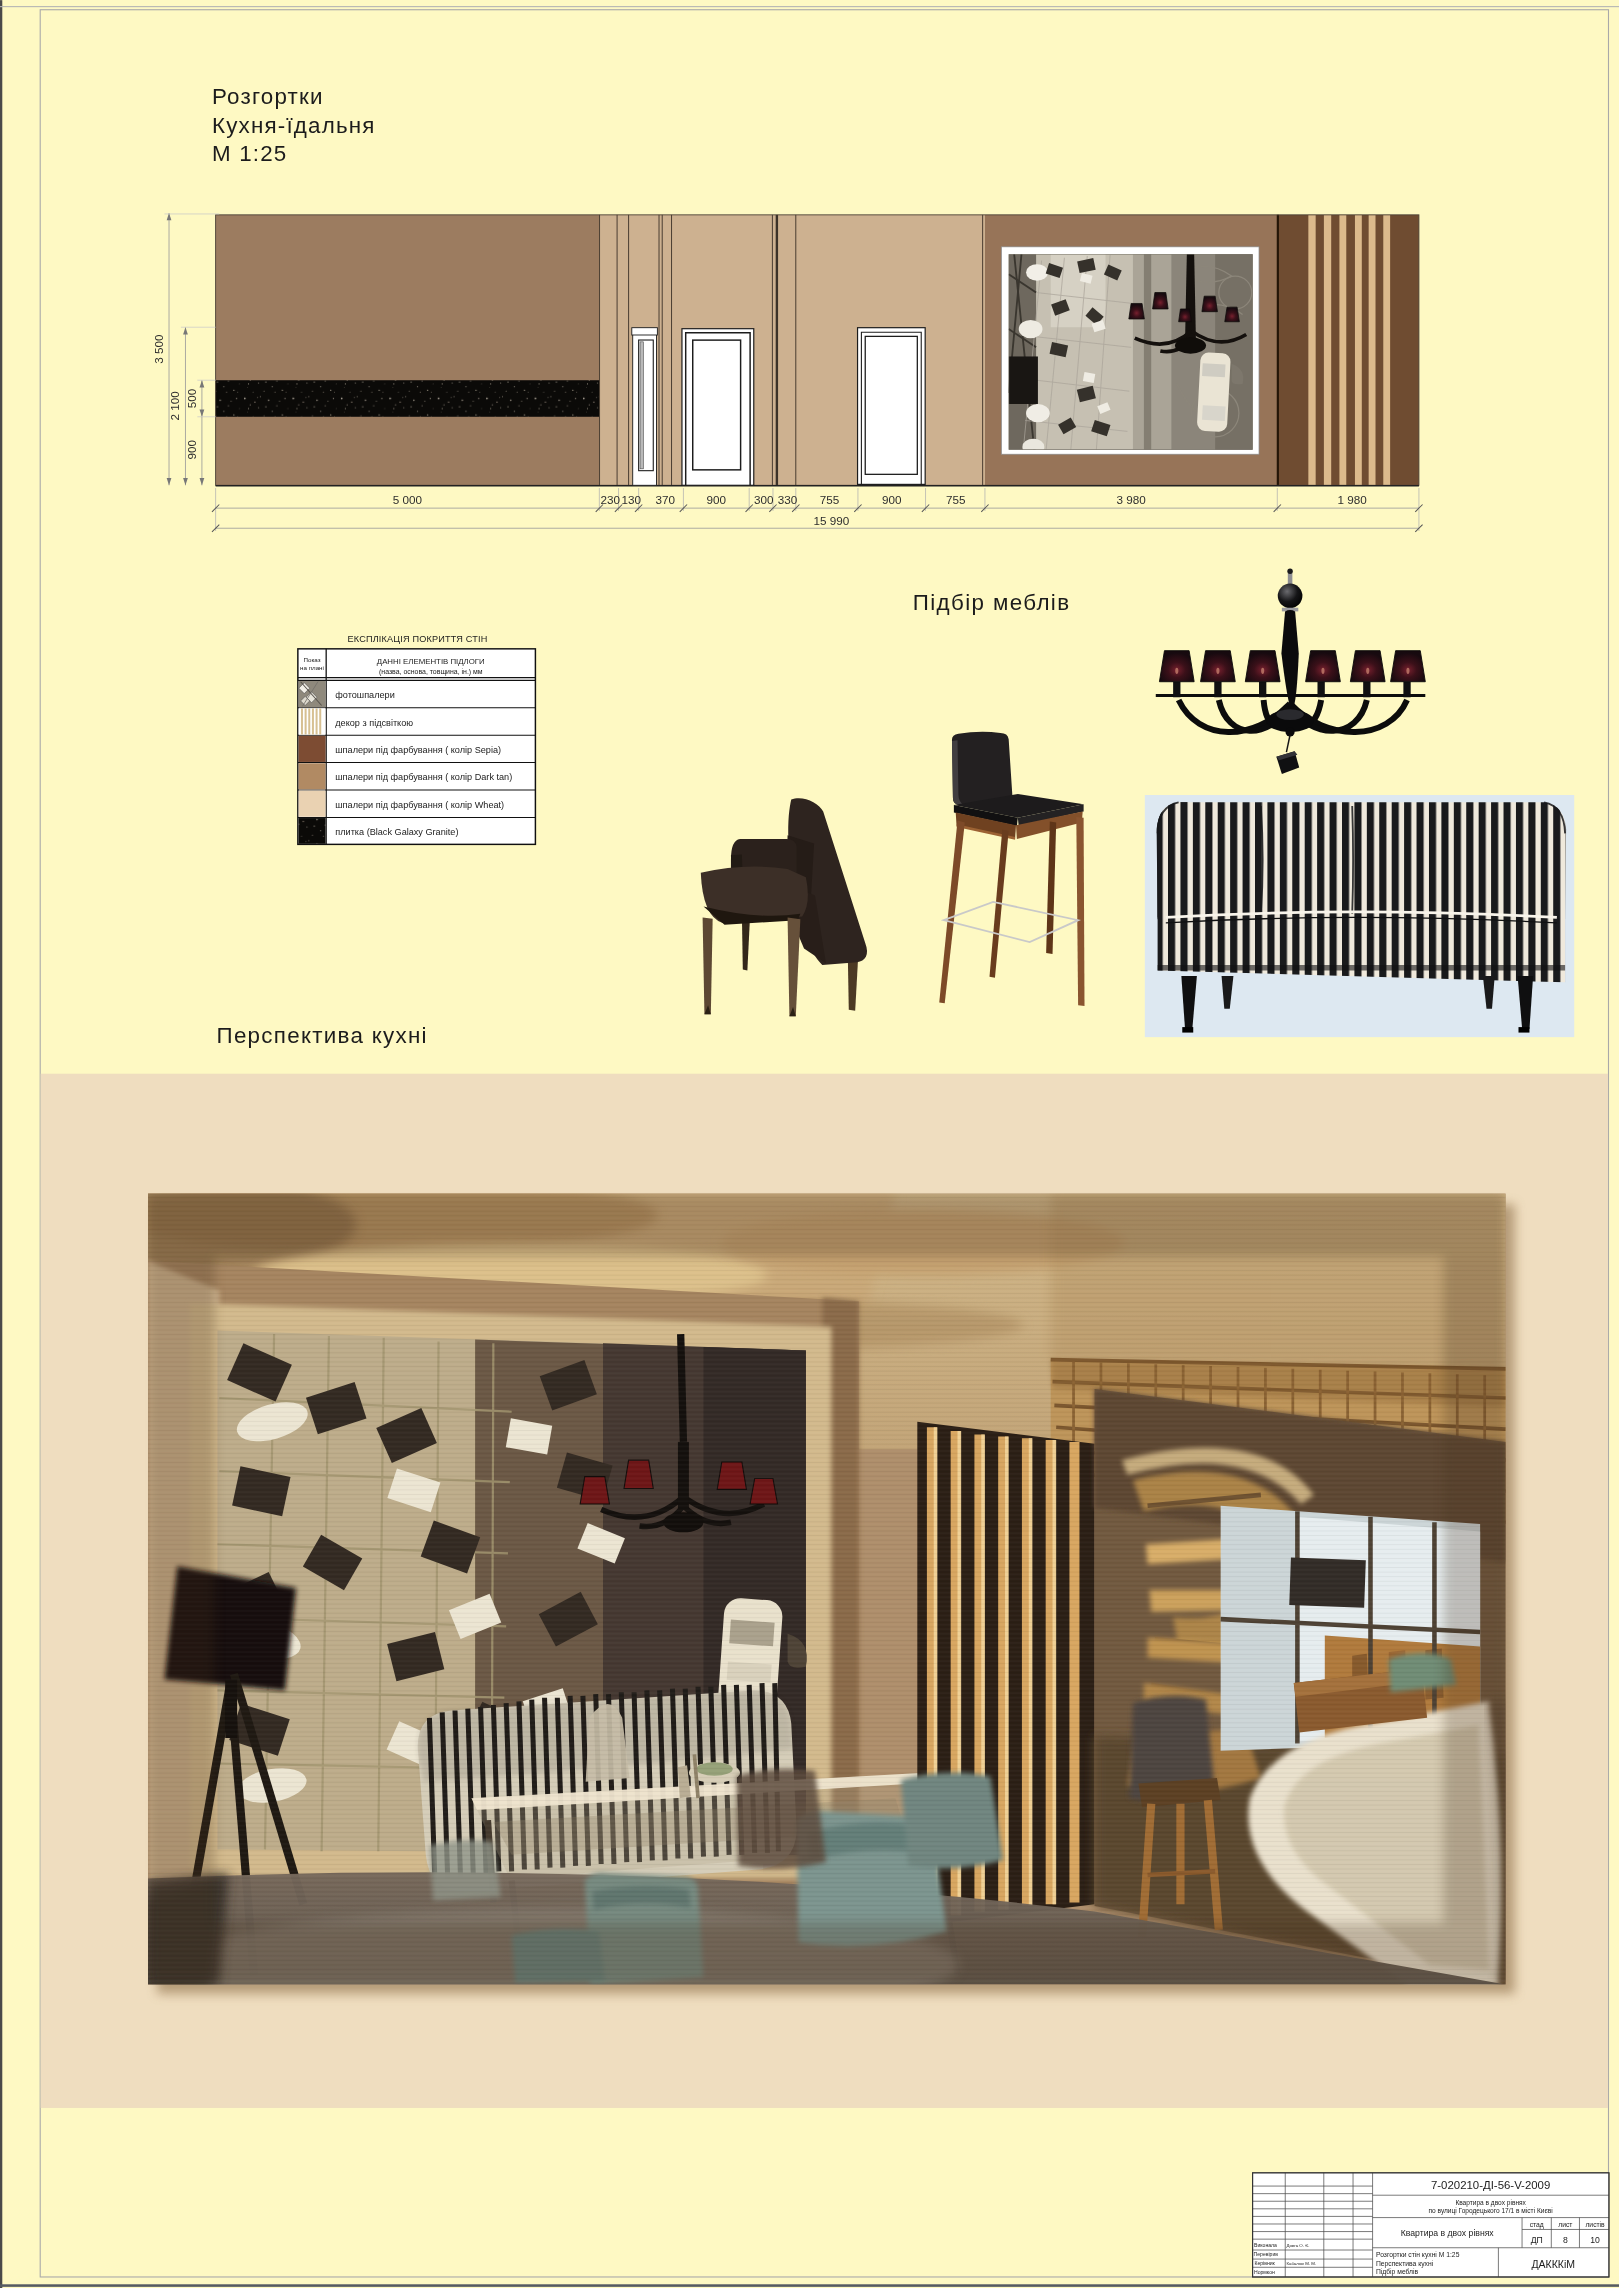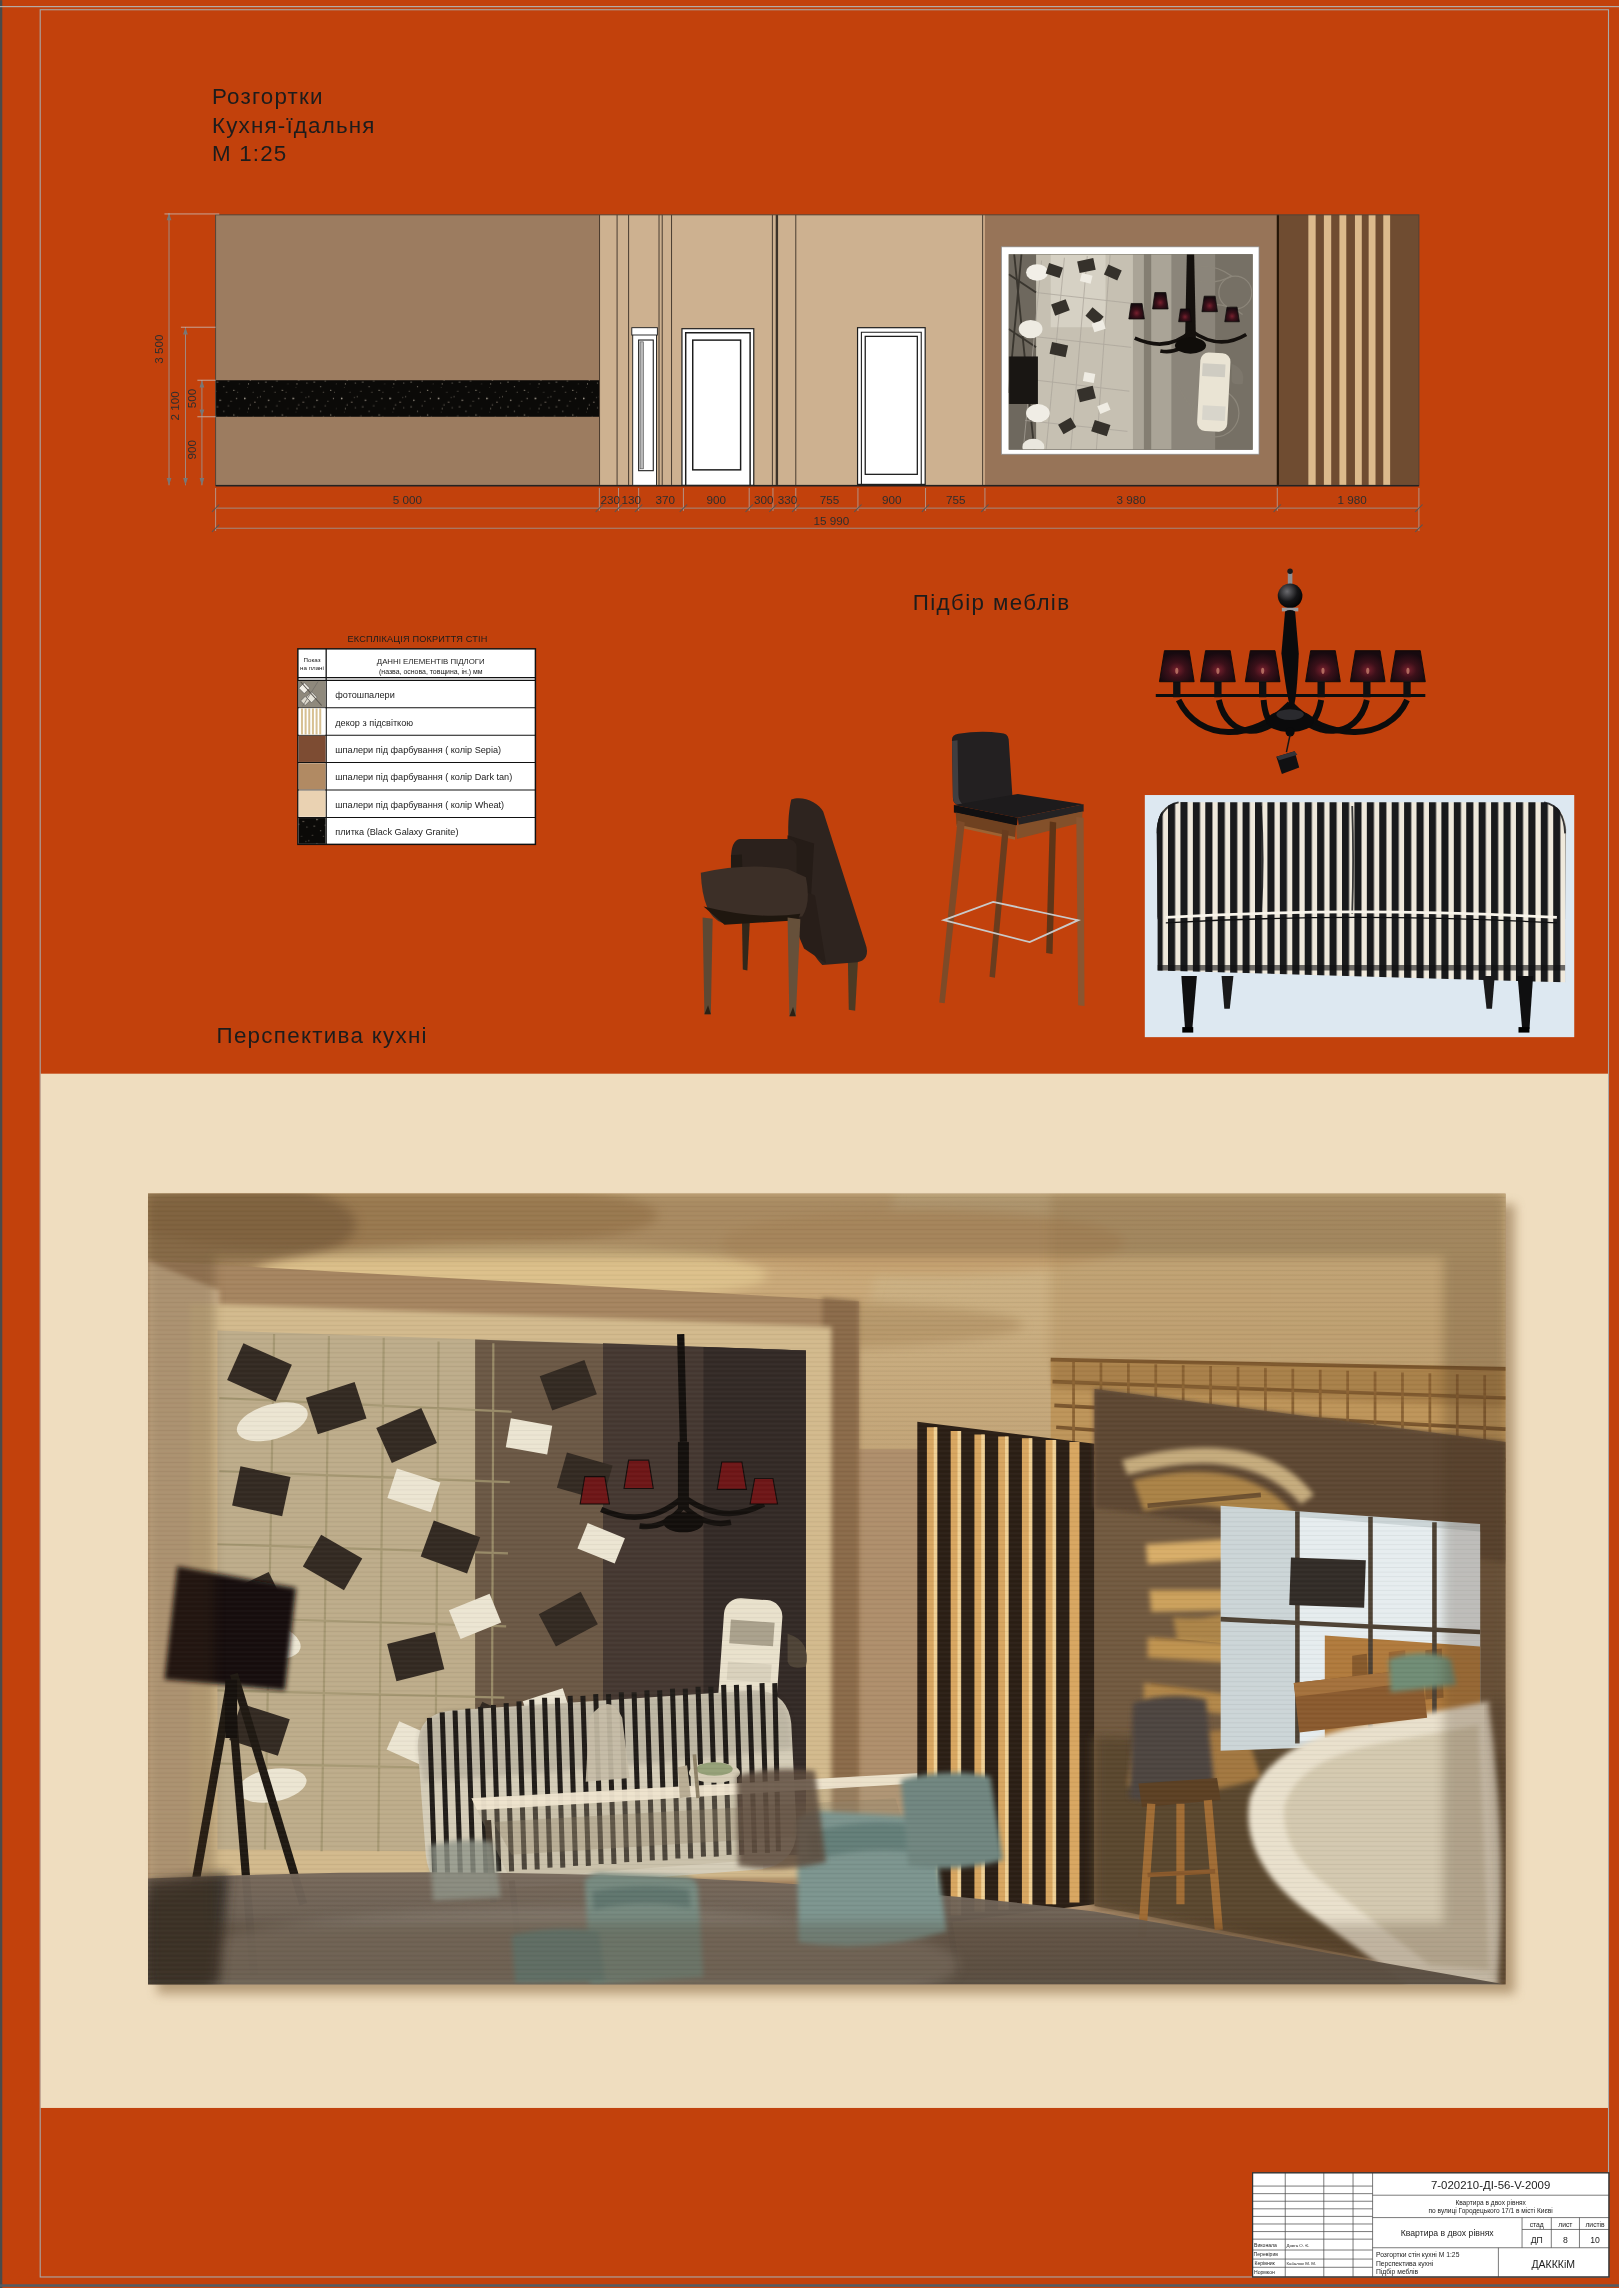--- a/index.html
+++ b/index.html
@@ -1,16 +1,16 @@
 <!DOCTYPE html>
 <html style="font-size:14.6px"><head>
 <meta charset="utf-8">
 <style>
   html,body{margin:0;padding:0;background:#fff;}
-  .page{position:relative;width:1619px;height:2289px;background:#c2410c;overflow:hidden;
+  .page{position:relative;width:1619px;height:2289px;background:#fef9c3;overflow:hidden;
         font-family:"Liberation Sans", sans-serif;}
   svg{position:absolute;left:0;top:0;}
   text{font-family:"Liberation Sans", sans-serif;}
 </style>
 </head>
 <body>
 <div class="page">
 <svg width="1619" height="2289" viewBox="0 0 1772 2505">
 <defs>
   <pattern id="gran" width="53" height="27" patternUnits="userSpaceOnUse">

